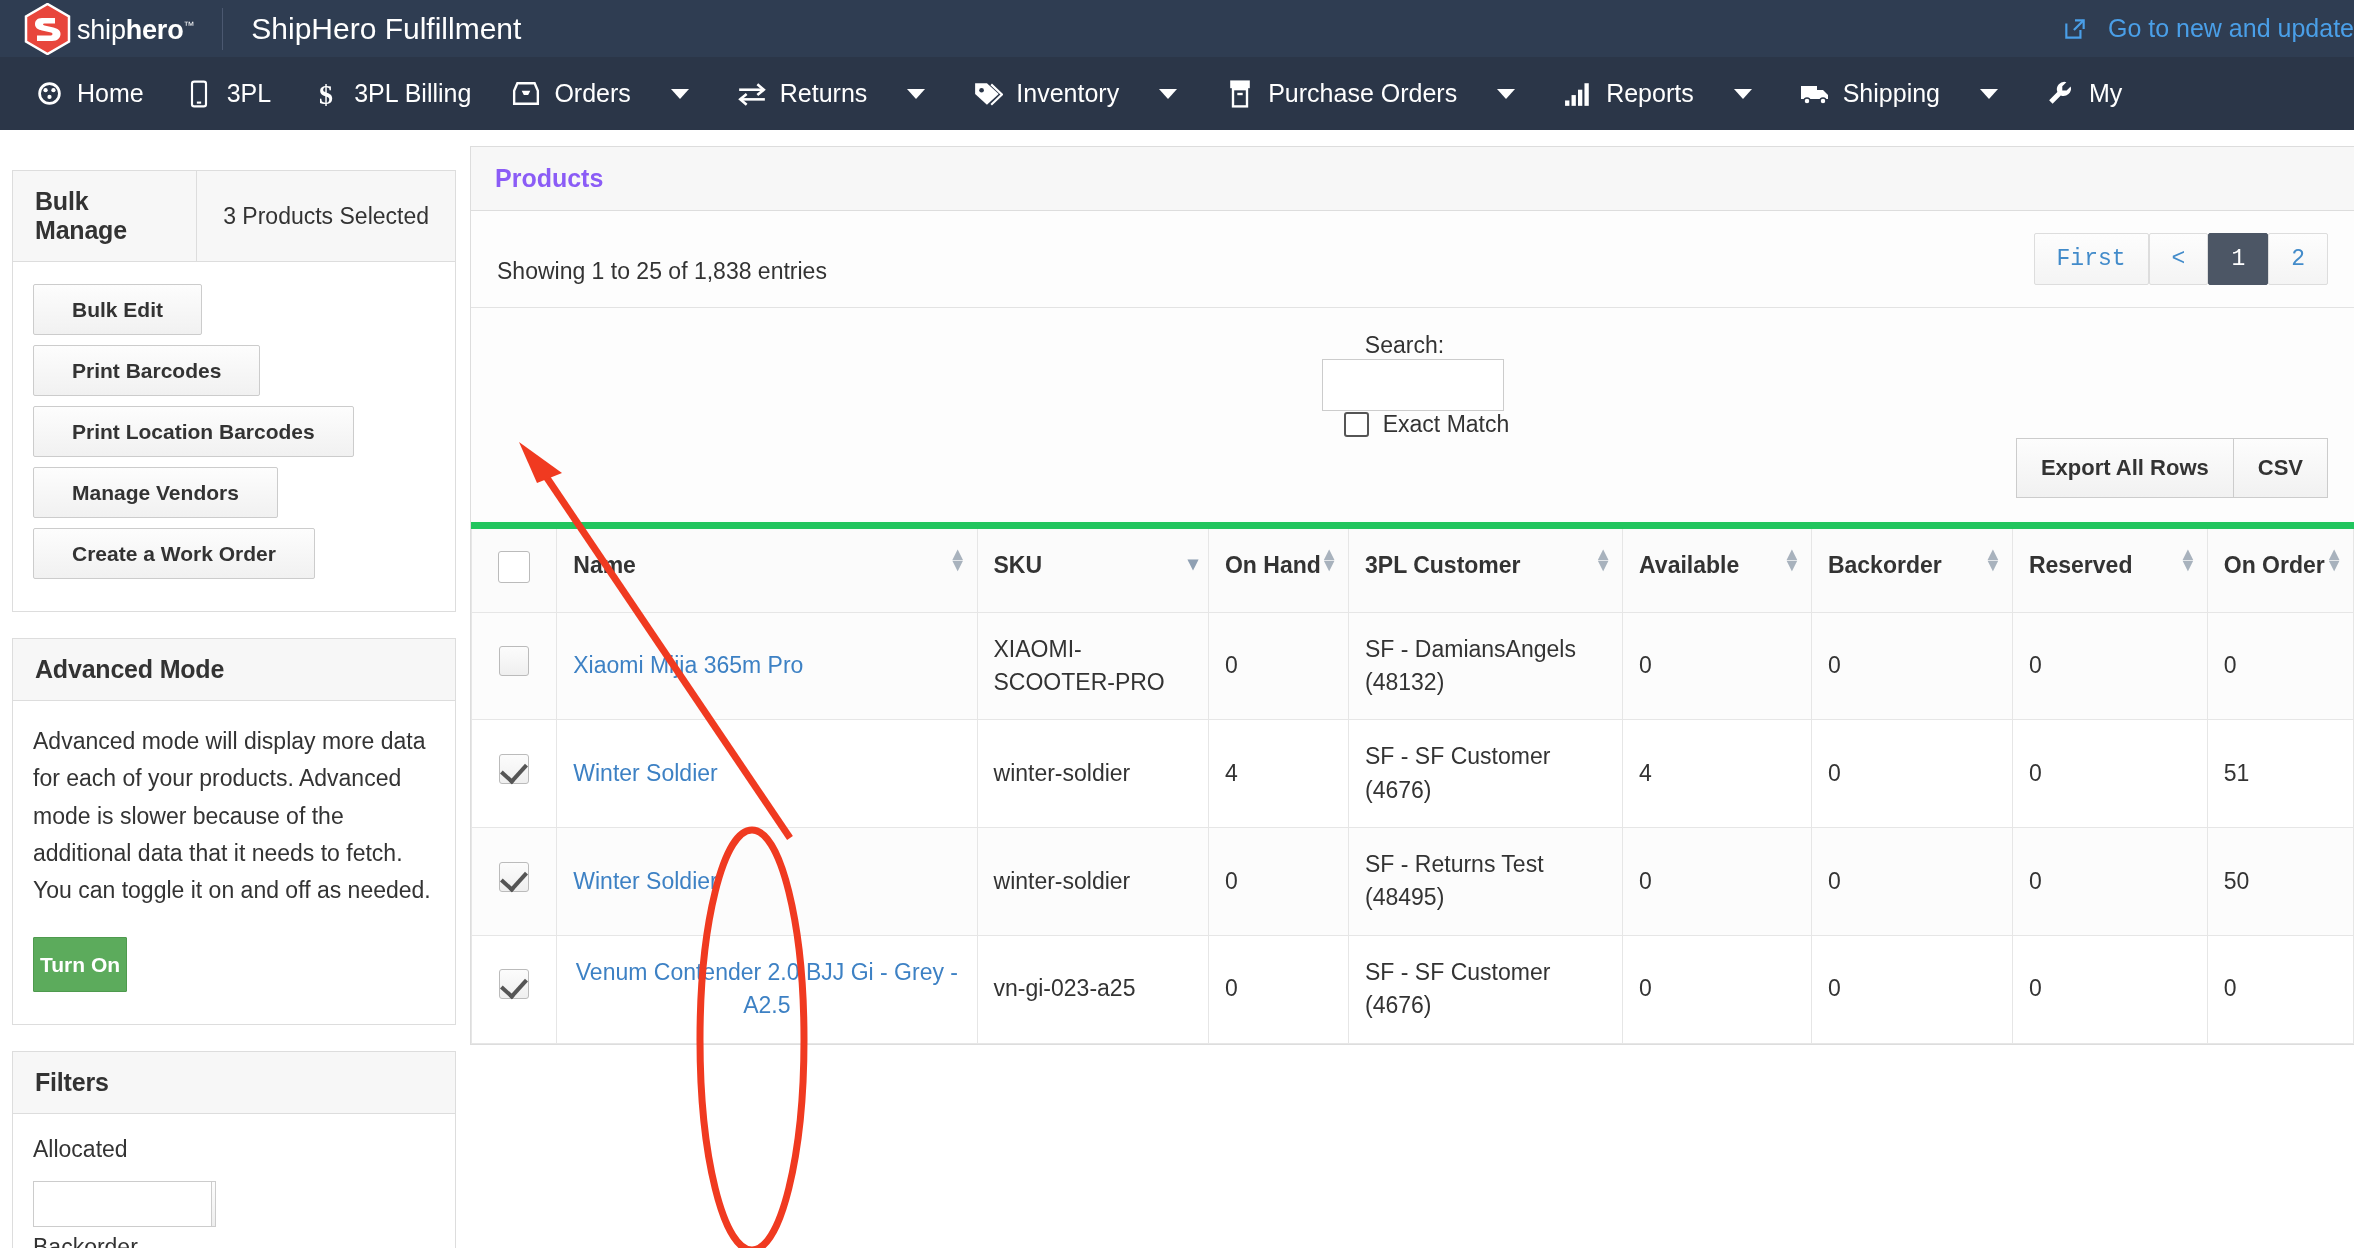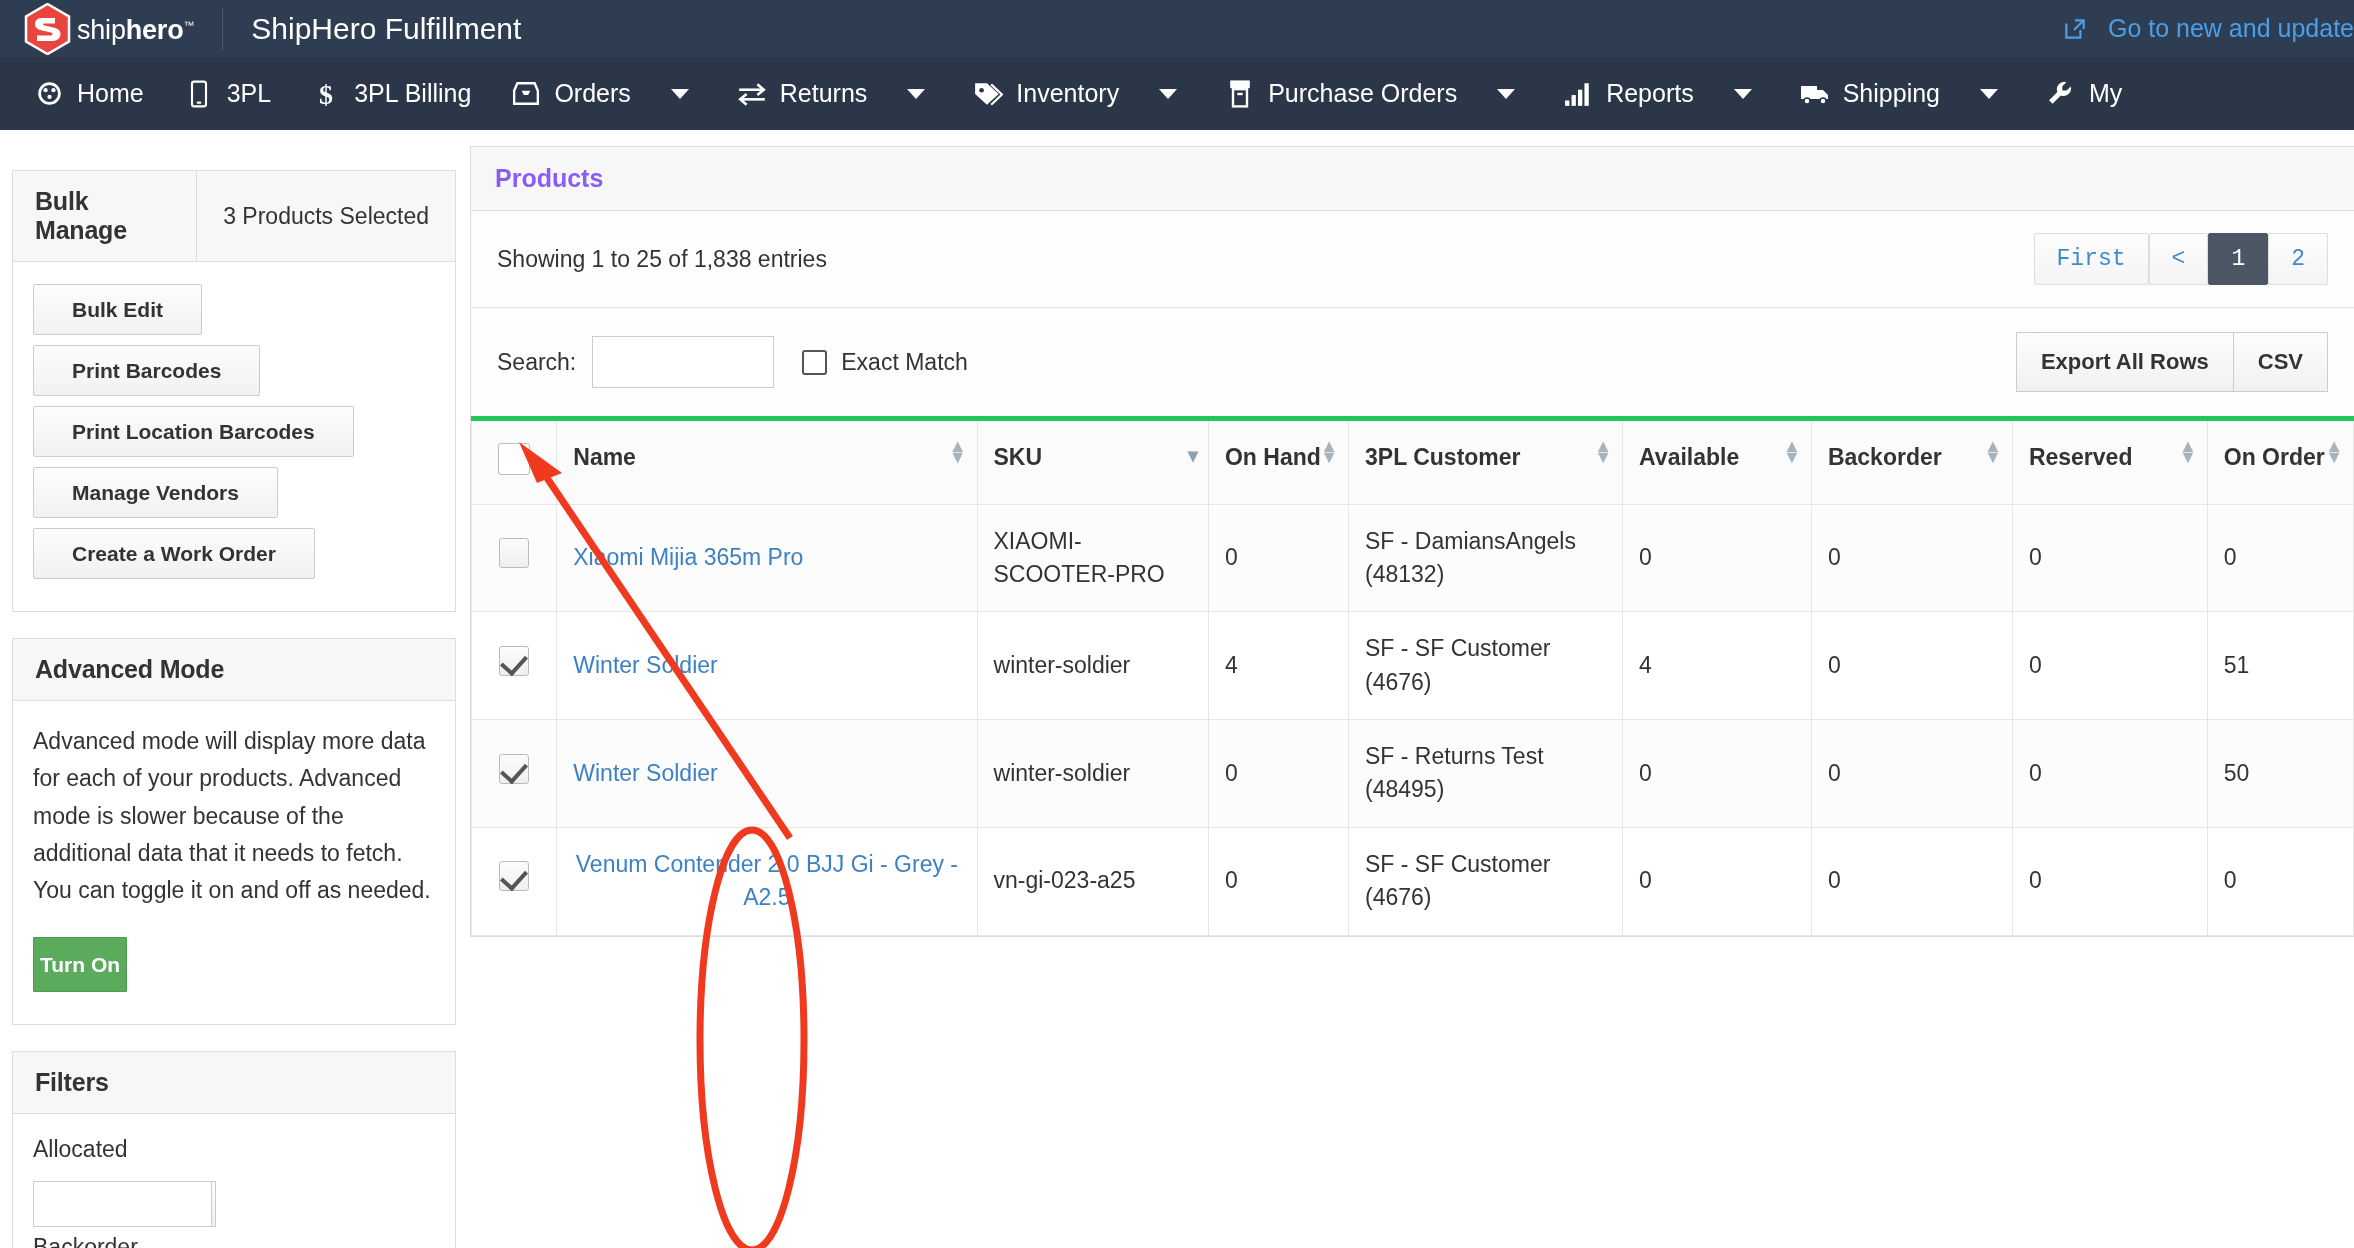--- a/index.html
+++ b/index.html
@@ -122,36 +122,36 @@
     background: linear-gradient(#fdfdfd, #eee);
   }
 
   
   .products-panel { border: 1px solid #ddd; border-right: none; background: #fff; }
   .products-head {
     background: #f7f7f7; border-bottom: 1px solid #ddd;
     padding: 17px 24px; font-size: 25px; font-weight: bold; color: #8b5cf6;
   }
   .pager-row {
-    display: flex; align-items: center; justify-content: space-between;
+    display: flex; align-items: flex-end; justify-content: space-between;
     padding: 22px 26px; border-bottom: 1px solid #e3e3e3;
     background: #fdfdfd;
   }
   .showing { font-size: 23px; color: #333; }
   .pager { display: flex; gap: 0; font-family: Liberation Mono, monospace; }
   .pg {
     border: 1px solid #ddd; background: linear-gradient(#fdfdfd,#f4f4f4);
     color: #428bca; font-size: 23px; padding: 12px 22px; cursor: pointer;
     min-width: 58px; text-align: center; border-radius: 2px;
   }
   .pg.active { background: #4c5665; border-color: #4c5665; color: #fff; }
 
   .search-row {
     display: flex; align-items: center; padding: 24px 26px;
-    background: #fdfdfd; border-bottom: 5px solid #22c55e;
+    background: #fdfdfd; border-bottom: 7px solid #22c55e; flex-direction: column;
   }
   .search-label { font-size: 23px; color: #333; margin-right: 16px; }
   .search-input {
     width: 182px; height: 52px; border: 1px solid #ccc; background: #fff;
     font-size: 22px; padding: 4px 8px; font-family: "Liberation Sans", sans-serif;
   }
   .exact-wrap { display: flex; align-items: center; gap: 14px; margin-left: 28px; }
   .cbox {
     width: 25px; height: 25px; border: 2px solid #555; background: #fff;
     border-radius: 3px; display: inline-block; position: relative; flex: none;

